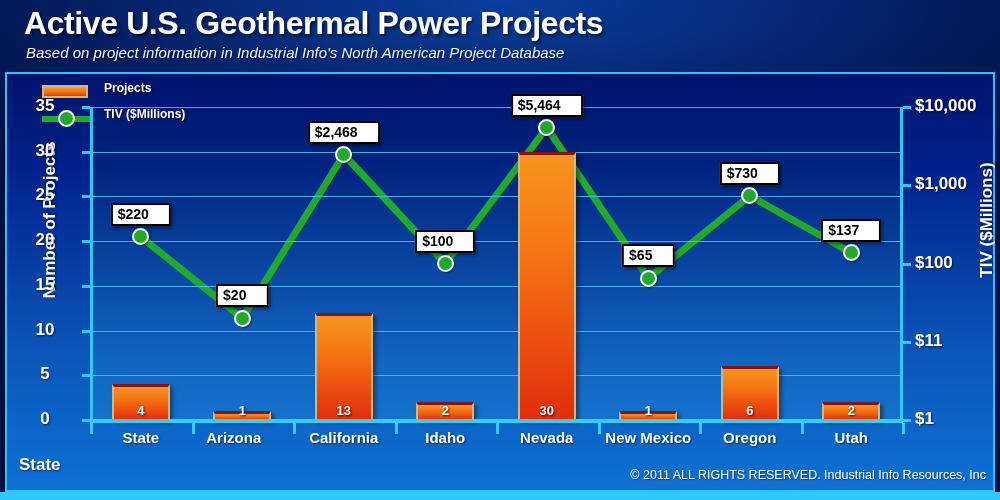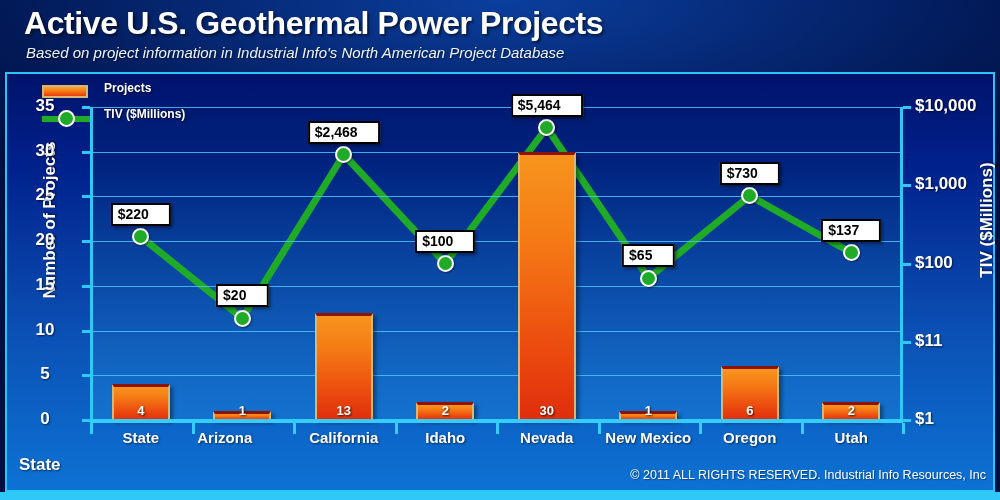--- a/index.html
+++ b/index.html
@@ -264,21 +264,21 @@
         <div class="tick-x" style="left: 83px;"></div>
         <div class="tick-x" style="left: 184.5px;"></div>
         <div class="tick-x" style="left: 286px;"></div>
         <div class="tick-x" style="left: 387.5px;"></div>
         <div class="tick-x" style="left: 489px;"></div>
         <div class="tick-x" style="left: 590.5px;"></div>
         <div class="tick-x" style="left: 692px;"></div>
         <div class="tick-x" style="left: 793.5px;"></div>
         <div class="tick-x" style="left: 895px;"></div>
         <div class="xtick-label" style="left: 83px; width: 101.5px;">State</div>
-        <div class="xtick-label" style="left: 167px; width: 101.5px; text-align: center;">Arizona</div>
+        <div class="xtick-label" style="left: 176px; width: 101.5px; text-align: center;">Arizona</div>
         <div class="xtick-label" style="left: 286px; width: 101.5px;">California</div>
         <div class="xtick-label" style="left: 387.5px; width: 101.5px;">Idaho</div>
         <div class="xtick-label" style="left: 489px; width: 101.5px;">Nevada</div>
         <div class="xtick-label" style="left: 590.5px; width: 101.5px;">New Mexico</div>
         <div class="xtick-label" style="left: 692px; width: 101.5px;">Oregon</div>
         <div class="xtick-label" style="left: 793.5px; width: 101.5px;">Utah</div>
       </div>
   </div>
 
   <div class="copyright">© 2011 ALL RIGHTS RESERVED. Industrial Info Resources, Inc</div>

